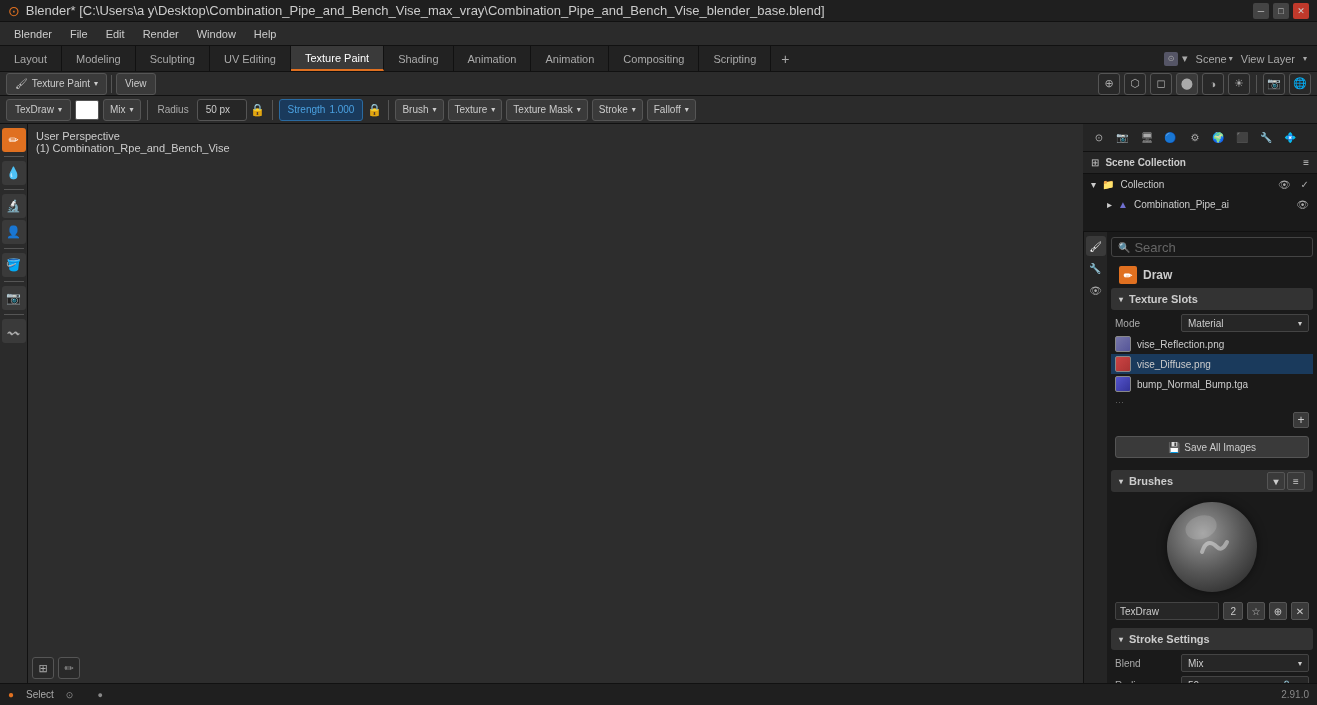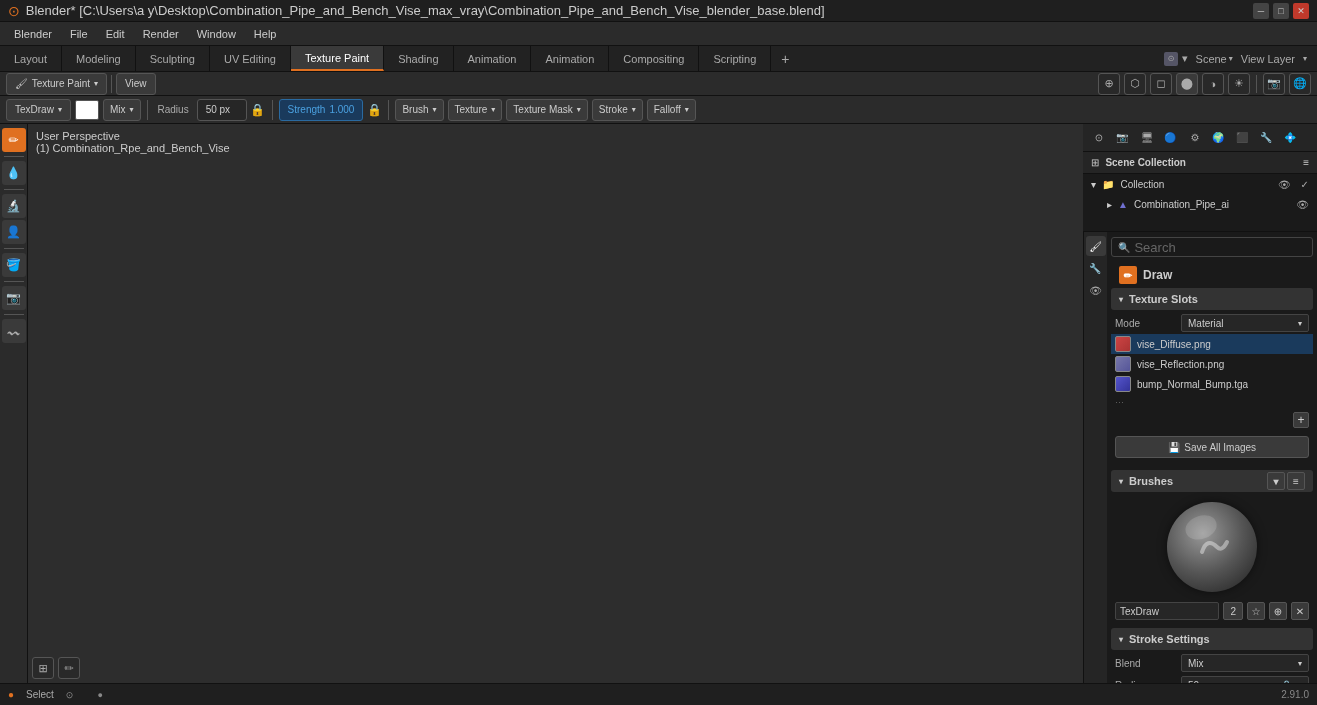--- a/index.html
+++ b/index.html
@@ -872,27 +872,27 @@
             <span>Texture Slots</span>
           </div>
           <div class="prop-section-content">
             <div class="prop-row">
               <span class="prop-label">Mode</span>
               <div class="prop-value dropdown">
                 <span>Material</span>
               </div>
             </div>
 
+            <div class="texture-item">
+              <div class="texture-thumb reflection"></div>
+              <span style="font-size:10px;">vise_Reflection.png</span>
+            </div>
             <div class="texture-item active">
               <div class="texture-thumb diffuse"></div>
               <span style="font-size:10px;">vise_Diffuse.png</span>
-            </div>
-            <div class="texture-item">
-              <div class="texture-thumb reflection"></div>
-              <span style="font-size:10px;">vise_Reflection.png</span>
             </div>
             <div class="texture-item">
               <div class="texture-thumb normal"></div>
               <span style="font-size:10px;">bump_Normal_Bump.tga</span>
             </div>
             <div style="height:16px;display:flex;align-items:center;padding:0 4px;">
               <span style="font-size:9px;color:#666;">···</span>
             </div>
 
             <div style="display:flex;align-items:center;padding:2px 4px;">

